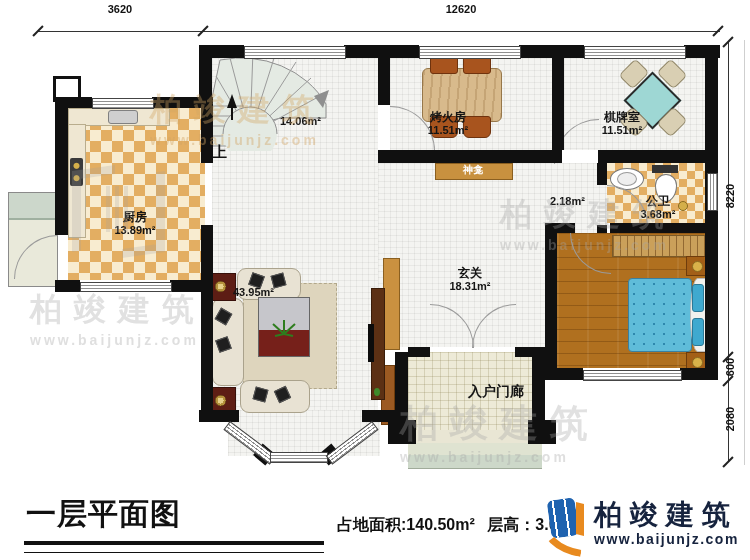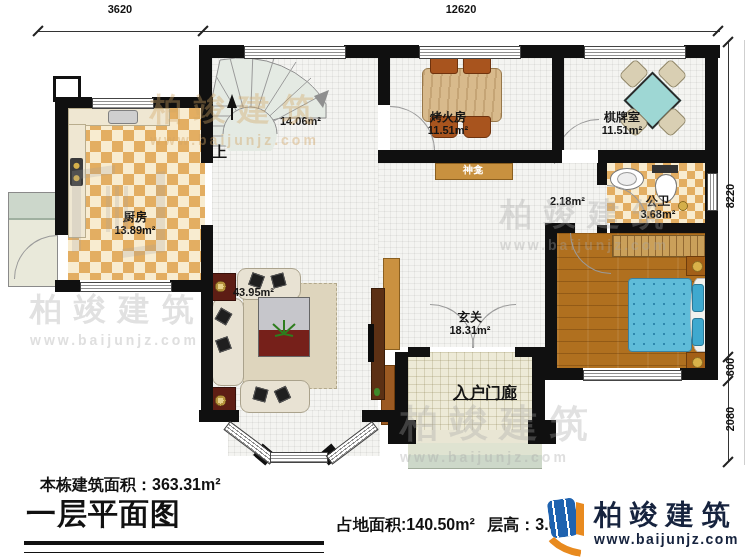--- a/index.html
+++ b/index.html
@@ -259,25 +259,25 @@
     </div>
   <div class="lbl" style="left:212px;top:143px;font-size:15px;"><span>上</span></div>
   <div class="lbl" style="left:95px;top:210px;width:80px;"><span>厨房</span><span class="area">13.89m²</span></div>
   <div class="lbl" style="left:408px;top:110px;width:80px;"><span>烤火房</span><span class="area">11.51m²</span></div>
   <div class="lbl" style="left:582px;top:110px;width:80px;"><span>棋牌室</span><span class="area">11.51m²</span></div>
   <div class="lbl" style="left:435px;top:164px;width:76px;font-size:10px;color:#fff;z-index:41;"><span>神龛</span></div>
   <div class="lbl" style="left:550px;top:195px;">
       <span class="area">2.18m²</span>
     </div>
   <div class="lbl" style="left:628px;top:194px;width:60px;z-index:41;"><span>公卫</span><span class="area">3.68m²</span></div>
-  <div class="lbl" style="left:430px;top:266px;width:80px;margin-top:44px;"><span>玄关</span><span class="area">18.31m²</span></div>
+  <div class="lbl" style="left:430px;top:266px;width:80px;"><span>玄关</span><span class="area">18.31m²</span></div>
   <div class="lbl" style="left:233px;top:286px;z-index:41;">
       <span class="area">43.95m²</span>
     </div>
-  <div class="lbl" style="left:430px;top:383px;width:110px;font-size:16px;z-index:41;text-decoration:underline;"><span>入户门廊</span></div>
+  <div class="lbl" style="left:441px;top:383px;width:110px;font-size:14px;z-index:41;"><span>入户门廊</span></div>
 
   <div class="wm wm-tan" style="left:150px;top:88px;">
     <div class="wm-t">柏竣建筑</div>
     <div class="wm-u">www.baijunjz.com</div>
   </div>
   <div class="wm" style="left:500px;top:193px;">
     <div class="wm-t">柏竣建筑</div>
     <div class="wm-u">www.baijunjz.com</div>
   </div>
   <div class="wm" style="left:30px;top:288px;">
@@ -287,21 +287,20 @@
   <div class="wm" style="left:400px;top:398px;">
     <div class="wm-t" style="font-size:38px;">柏竣建筑</div>
     <div class="wm-u">www.baijunjz.com</div>
   </div>
   <div class="wm" style="left:72px;top:160px;width:90px;height:98px;opacity:.5;">
     <div style="position:absolute;left:0;top:8px;width:34px;height:72px;border-left:9px solid rgba(160,160,160,.45);border-top:9px solid rgba(160,160,160,.45);transform:skewY(-8deg);"></div>
     <div style="position:absolute;left:50px;top:14px;width:34px;height:72px;border-right:9px solid rgba(160,160,160,.45);border-bottom:9px solid rgba(160,160,160,.45);transform:skewY(-8deg);"></div>
     <div style="position:absolute;left:34px;top:26px;width:22px;height:46px;background:repeating-linear-gradient(90deg,rgba(160,160,160,.45) 0 4px,transparent 4px 9px);"></div>
   </div>
 
-  <div class="ft" style="left:40px;top:475px;font-size:16px;">本栋建筑面积：363.31m²</div>
   <div class="ft" style="left:26px;top:494px;font-size:30px;letter-spacing:1px;">一层平面图</div>
   <div class="abs" style="left:24px;top:541px;width:300px;height:7px;border-top:4px solid #111;border-bottom:1px solid #111;z-index:45;"></div>
   <div class="ft" style="left:337px;top:515px;font-size:16px;">
     <span>占地面积:140.50m²</span>
     <span style="margin-left:8px;">层高：3.0m</span>
   </div>
   <div class="abs" style="left:540px;top:497px;width:48px;height:54px;z-index:46;">
     <div style="position:absolute;left:9px;top:2px;width:28px;height:38px;background:#1f63b0;border-radius:6px;transform:rotate(-8deg);
          background-image:repeating-linear-gradient(90deg,transparent 0 5px,#fff 5px 7px,transparent 7px 12px);"></div>
     <div style="position:absolute;left:-2px;top:24px;width:38px;height:26px;border:0;border-bottom:7px solid #e88a1f;border-left:7px solid transparent;border-radius:0 0 0 100%;transform:rotate(8deg);"></div>

